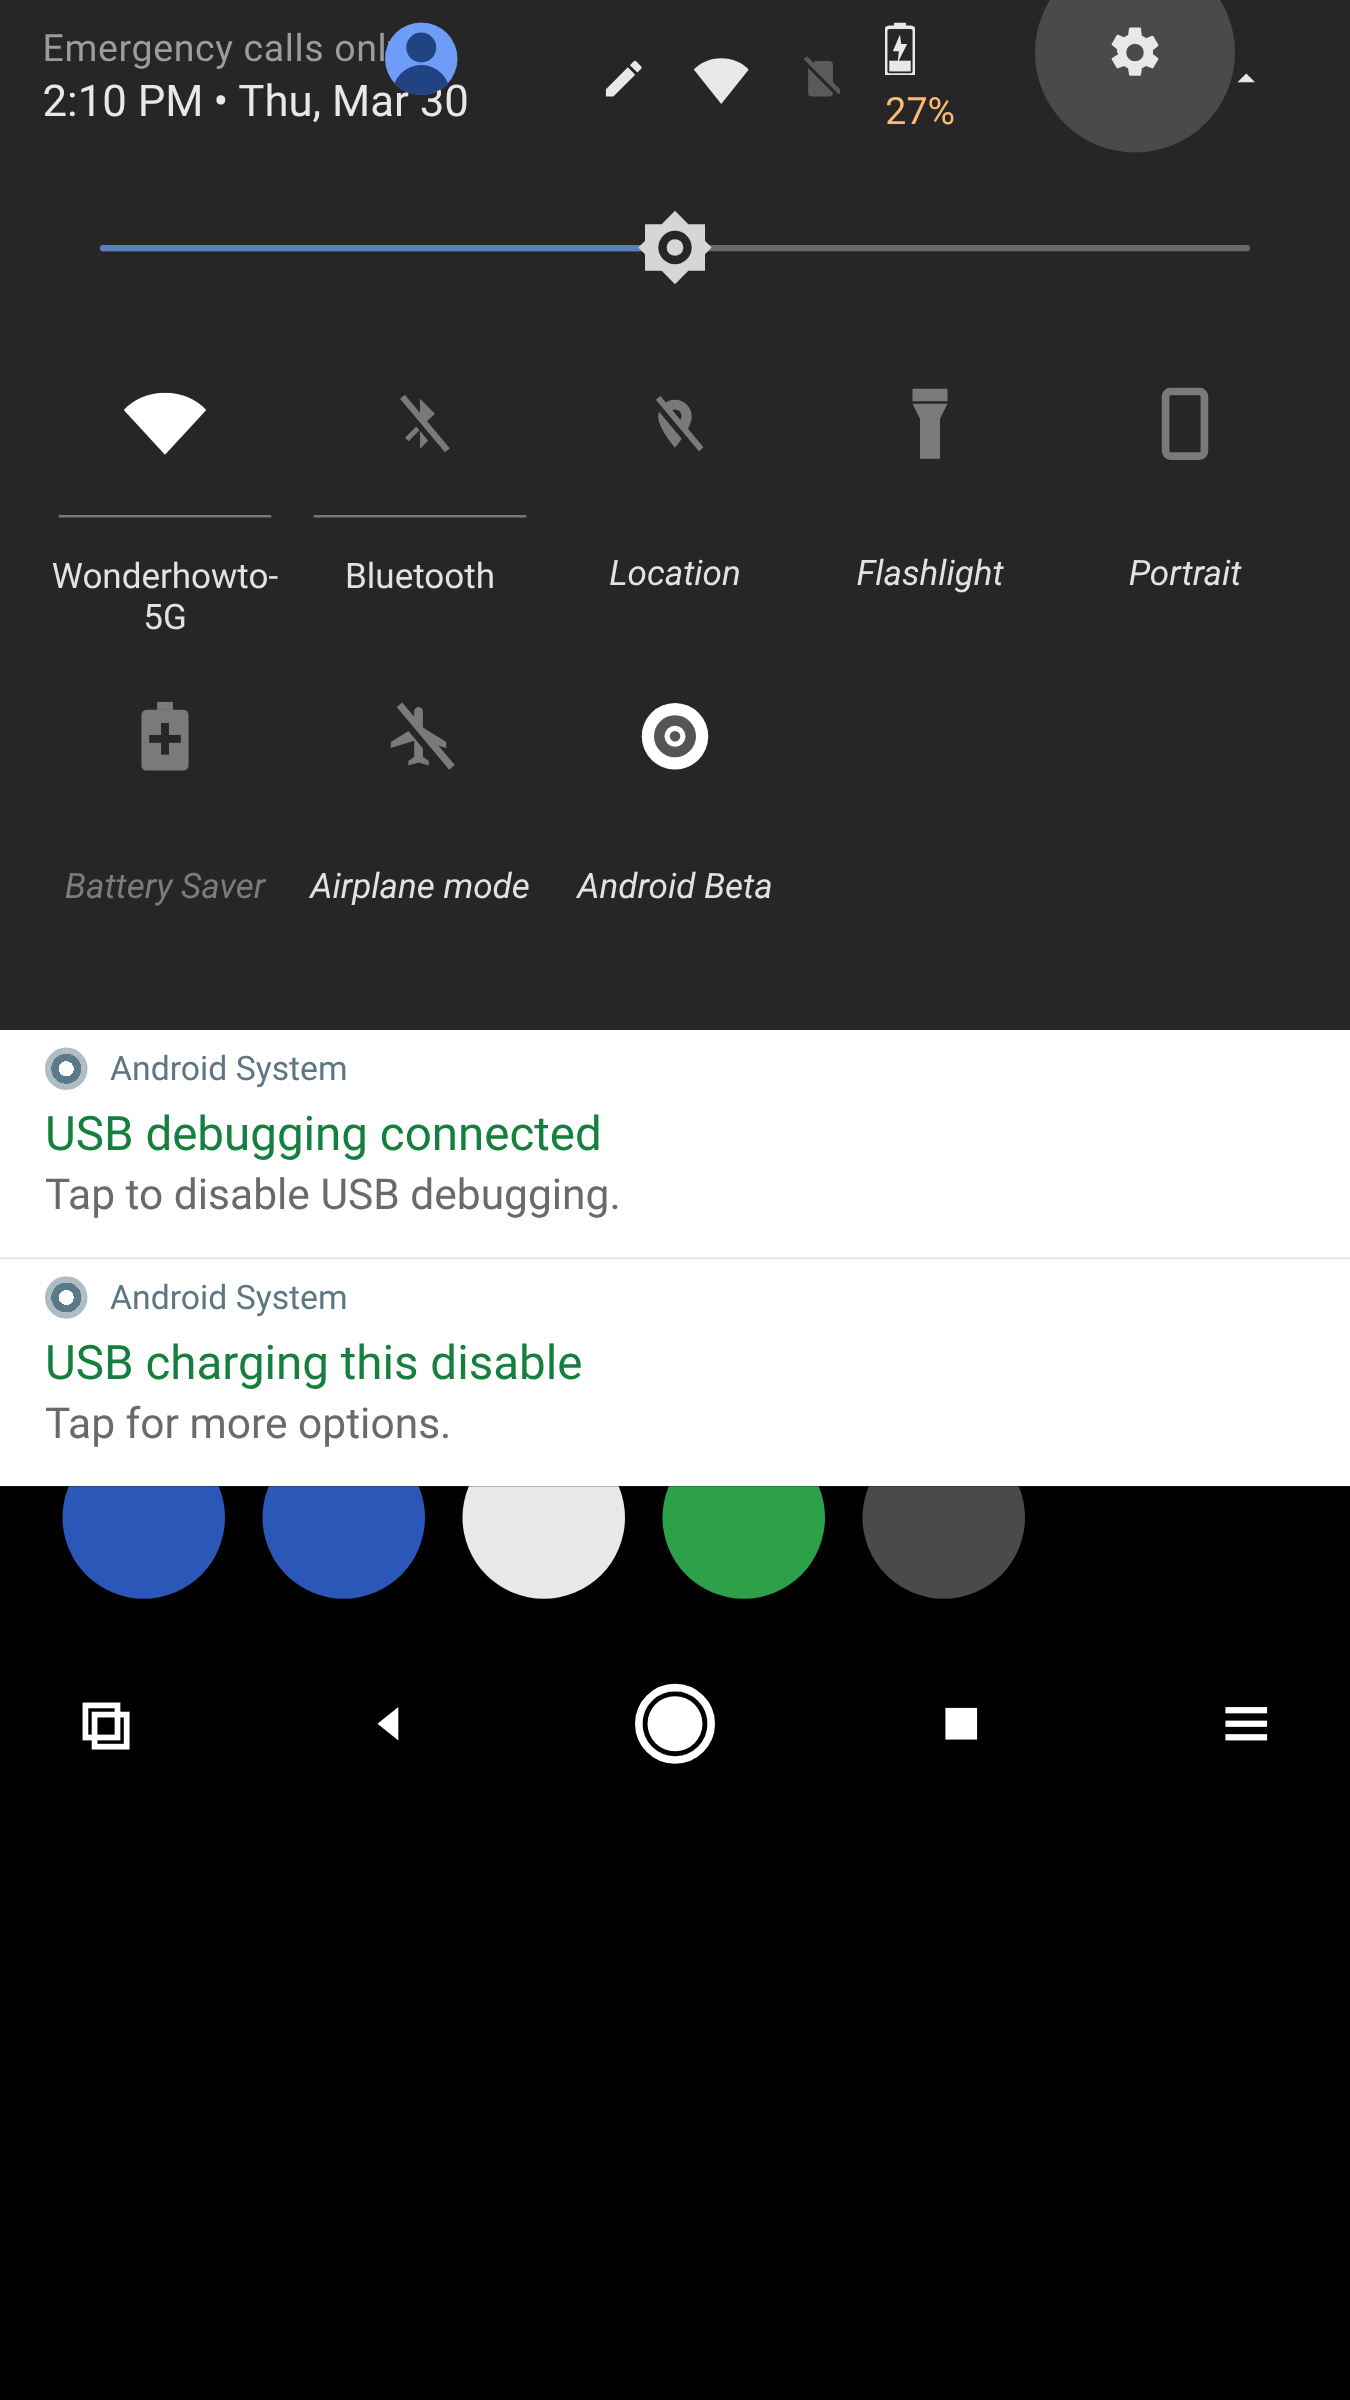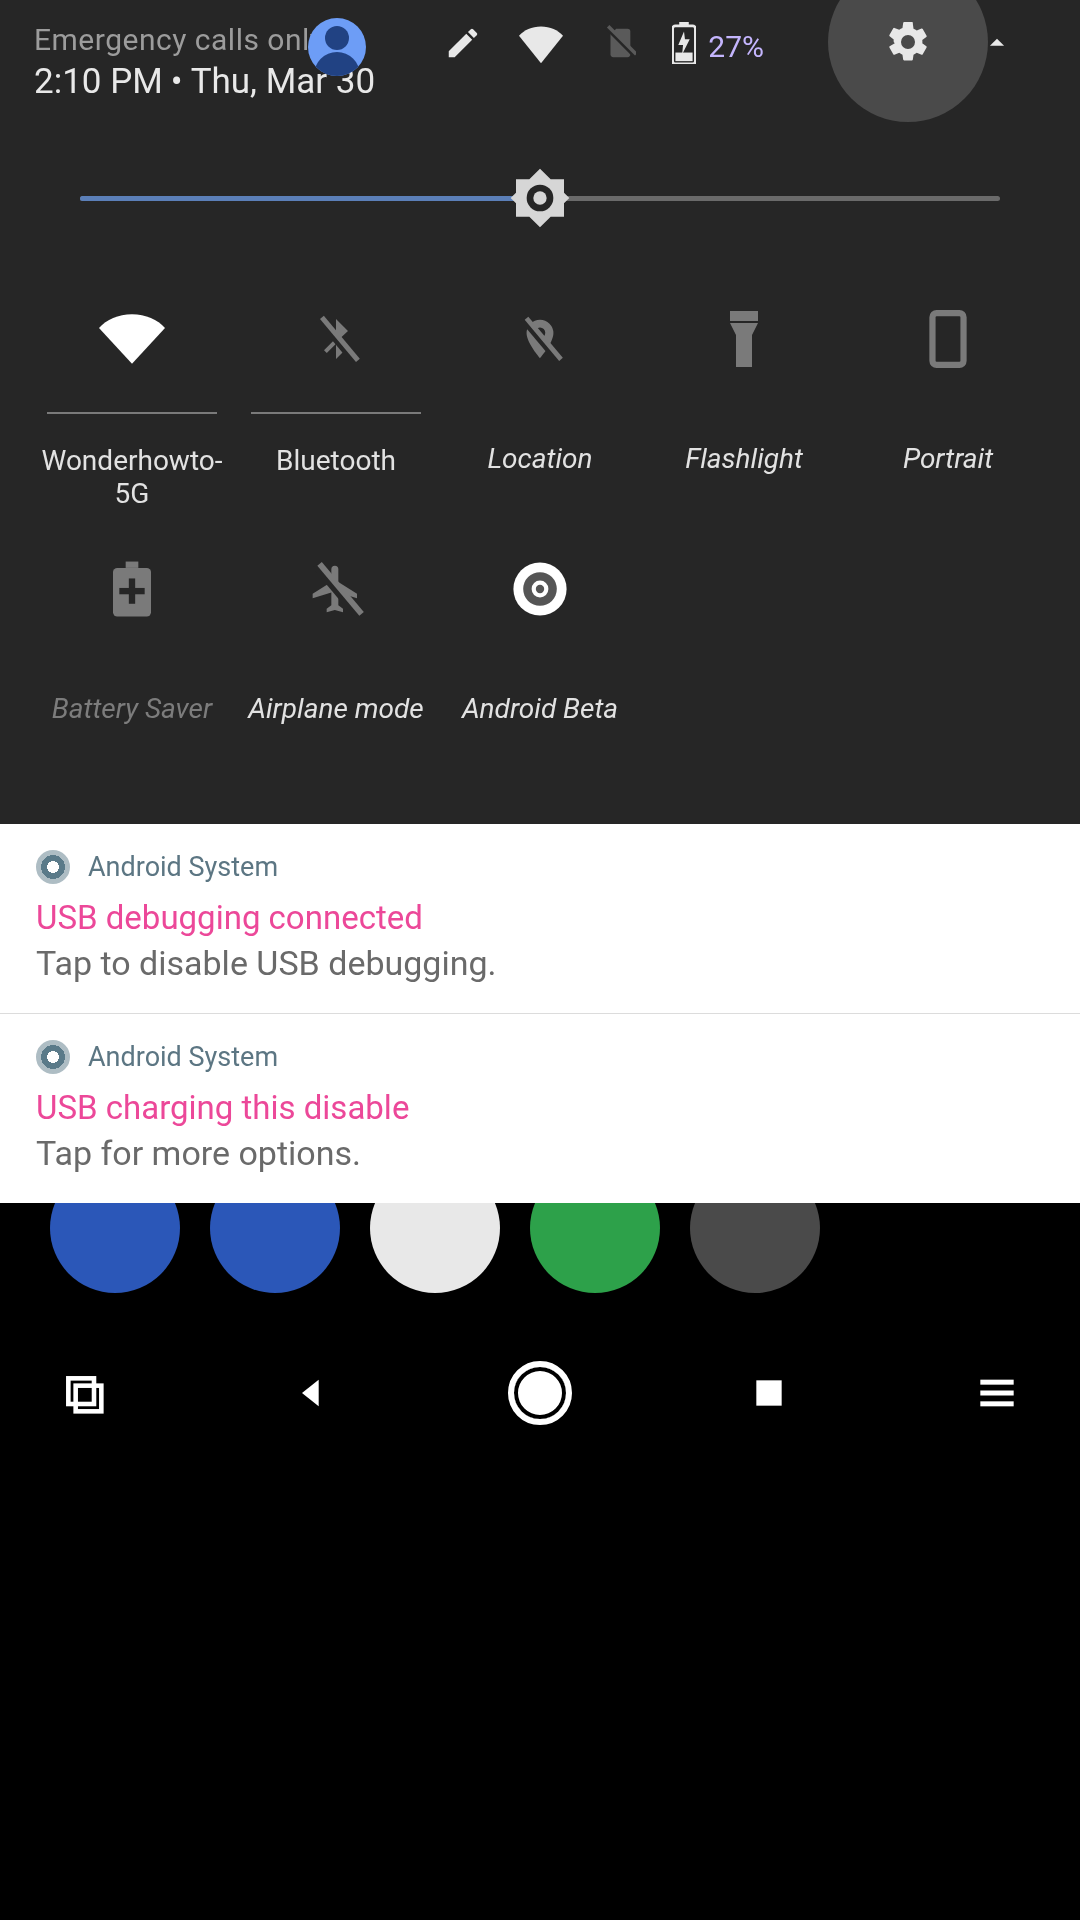--- a/index.html
+++ b/index.html
@@ -18,21 +18,21 @@
   }
   .avatar::before{
     content:""; width:24px; height:24px; border-radius:50%; background:#214283; position:absolute; top:8px;
   }
   .avatar::after{
     content:""; position:absolute; bottom:-8px; width:46px; height:32px; background:#214283; border-radius:32px 32px 0 0;
   }
   .hdr-right { position:absolute; right:30px; top:18px; display:flex; align-items:center; gap:28px; }
   .ico { width:50px; height:50px; display:flex; align-items:center; justify-content:center; }
   svg { display:block; }
-  .batt { display:flex; align-items:flex-end; gap:12px; color:#c4b5fd; font-size:30px; }
+  .batt { display:flex; align-items:flex-start; gap:12px; color:#fdba74; font-size:30px;flex-direction:column; }
   .settings-halo{
     position:absolute; right:92px; top:-38px;
     width:160px; height:160px; border-radius:50%;
     background:#4a4a4a; display:flex; align-items:center; justify-content:center;
   }
   .chevron-up { width:34px; height:34px; }
   
   .bright-row { padding:48px 80px 46px 80px; }
   .slider { position:relative; height:60px; }
   .track-bg { position:absolute; top:28px; left:0; right:0; height:5px; background:#6a6a6a; border-radius:3px; }
@@ -45,30 +45,30 @@
   .tiles { display:grid; grid-template-columns:repeat(5,1fr); padding:0 30px 50px 30px; }
   .tile { height:250px; display:flex; flex-direction:column; align-items:center; justify-content:flex-start; padding-top:30px; }
   .tile-icon { width:70px; height:70px; display:flex; align-items:center; justify-content:center; }
   .tile .divider { width:170px; height:2px; background:#7a7a7a; margin-top:38px; }
   .tile-label { color:#e2e2e2; font-size:28px; margin-top:30px; font-weight:400; text-align:center;}
   .tile.disabled .tile-label { color:#7c7c7c; }
   
   .tile.nobar .tile-label { margin-top:68px;font-style:italic; }
   
   .notif-area { background:#fff; }
-  .notif { padding:26px 36px 30px 36px; border-bottom:1px solid #dcdcdc; }
+  .notif { padding:14px 36px 30px 36px; border-bottom:1px solid #dcdcdc; }
   .notif:last-child { border-bottom:none; }
   .notif-head { display:flex; align-items:center; gap:18px; margin-bottom:14px;}
   .notif-app-icon {
     width:34px; height:34px; border-radius:50%;
     background:radial-gradient(circle at center,#fff 0 6px,#5a7a89 6px 12px,#aebdc4 12px 100%);
     border:3px solid #aebdc4;
   }
   .notif-app { color:#5c7683; font-size:27px; }
-  .notif-title { color:#ec4899; font-size:33px; font-weight:400; margin-bottom:6px;}
+  .notif-title { color:#15803d; font-size:38px; font-weight:400; margin-bottom:6px;}
   .notif-sub { color:#6a6a6a; font-size:34px; }
   
   .dock-peek { height:120px; background:#000; position:relative; overflow:hidden;}
   .dock-peek .app {
     position:absolute; bottom:30px; width:130px; height:130px; border-radius:50%;
   }
   .a1{ left:50px;  background:#2b57b8;}
   .a2{ left:210px; background:#2b57b8;}
   .a3{ left:370px; background:#e8e8e8;}
   .a4{ left:530px; background:#2da14a;}

